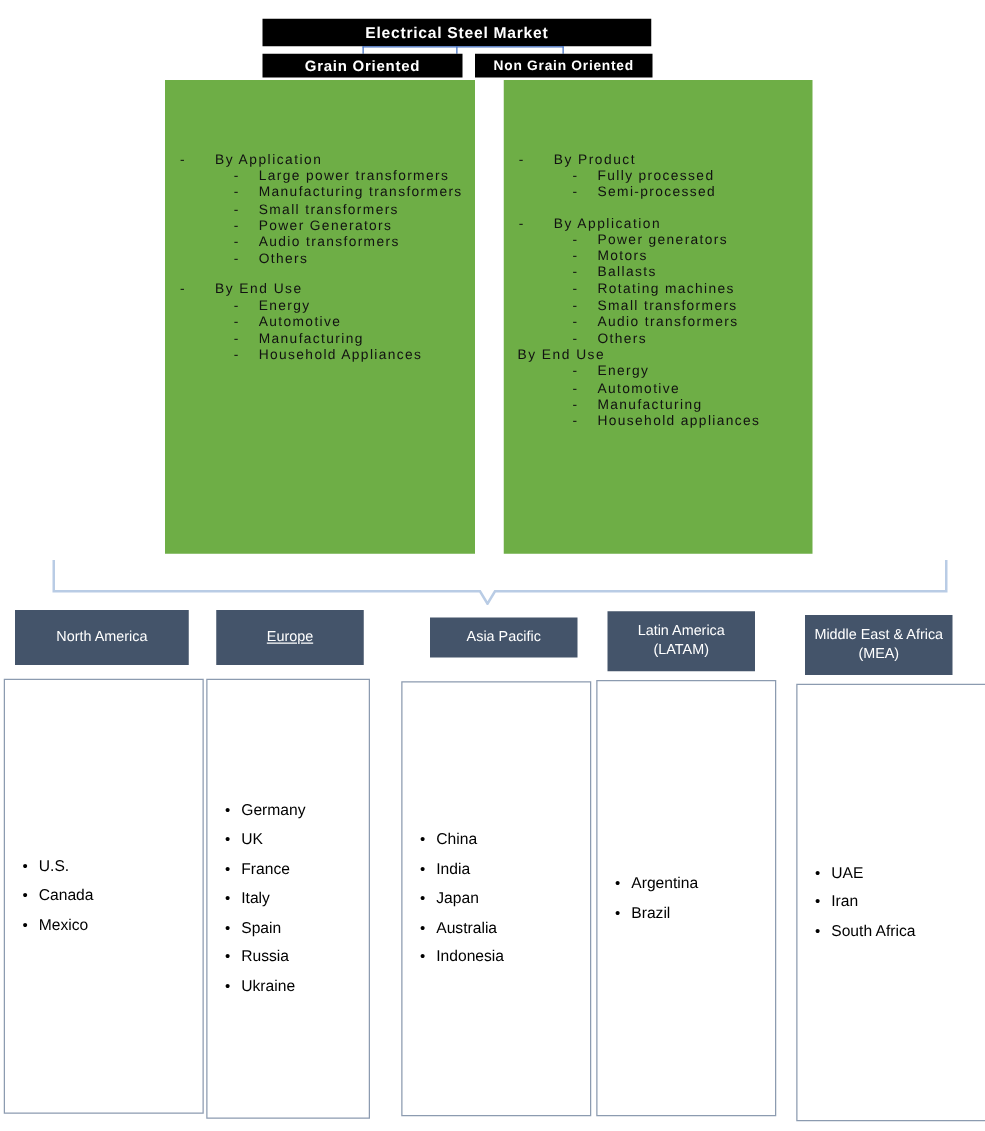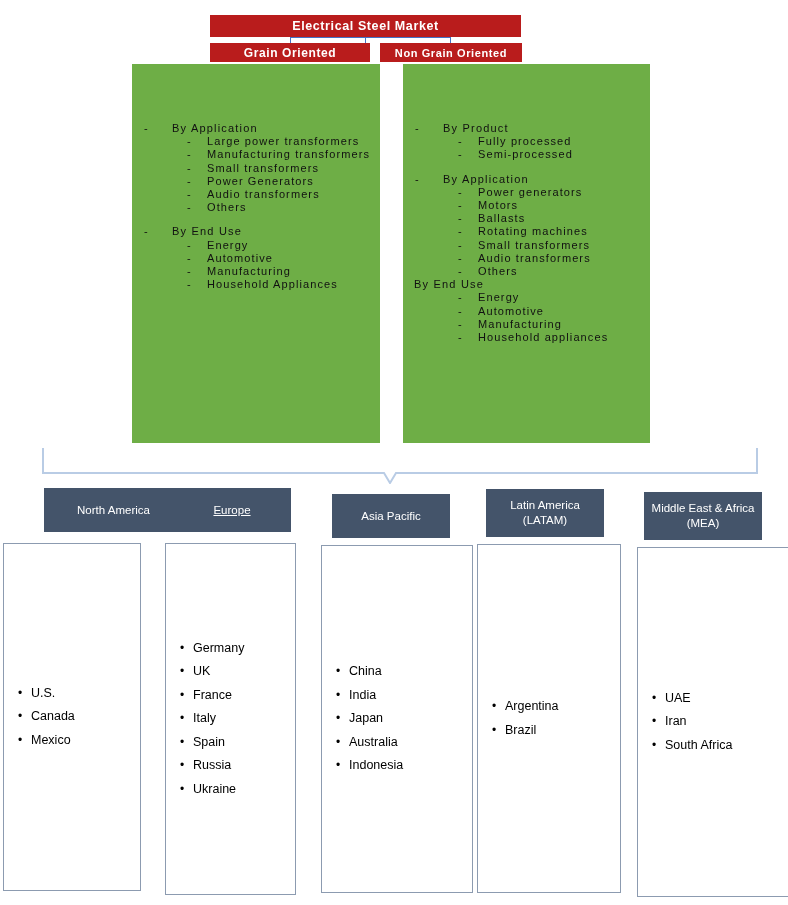--- a/index.html
+++ b/index.html
@@ -19,21 +19,21 @@
   #canvas {
     position: absolute;
     left: 0; top: 0;
     width: 788px;
     height: 905px;
   }
 
   
   .blue-box {
     position: absolute;
-    background: #b91c1c;
+    background: #000000;
     color: #ffffff;
     font-weight: bold;
     letter-spacing: 0.6px;
     display: flex;
     align-items: center;
     justify-content: center;
     text-align: center;
     box-sizing: border-box;
   }
   #root-box {
@@ -294,43 +294,43 @@
         <span class="dash">-</span>
         <span>Household appliances</span>
       </li>
     </ul>
   </div>
 
   <svg id="bracket" width="788" height="60" viewBox="0 0 788 60">
     <path d="M43 24 L43 49 L384 49 L390 59 L396 49 L757 49 L757 24" fill="none" stroke="#B9CCE5" stroke-width="2"></path>
   </svg>
 
-  <div class="region-head" style="left:12px; top:488px; width:139px; height:44px;margin-left:32px;">North America</div>
-  <div class="region-body" style="left:3px; top:543px; width:138px; height:348px;">
+  <div class="region-head" style="left:12px; top:488px; width:139px; height:44px;">North America</div>
+  <div class="region-body" style="left:3px; top:543px; width:160px; height:348px;">
     <ul class="country-list">
       <li class="country-item">U.S.</li>
       <li class="country-item">Canada</li>
       <li class="country-item">Mexico</li>
     </ul>
   </div>
 
   <div class="region-head" style="left:173px; top:488px; width:118px; height:44px;text-decoration:underline;">Europe</div>
   <div class="region-body" style="left:165px; top:543px; width:131px; height:352px;">
     <ul class="country-list">
       <li class="country-item">Germany</li>
       <li class="country-item">UK</li>
       <li class="country-item">France</li>
       <li class="country-item">Italy</li>
       <li class="country-item">Spain</li>
       <li class="country-item">Russia</li>
       <li class="country-item">Ukraine</li>
     </ul>
   </div>
 
-  <div class="region-head" style="left:332px; top:494px; width:118px; height:44px;">Asia Pacific</div>
+  <div class="region-head" style="left:344px; top:494px; width:118px; height:32px;">Asia Pacific</div>
   <div class="region-body" style="left:321px; top:545px; width:152px; height:348px;">
     <ul class="country-list">
       <li class="country-item">China</li>
       <li class="country-item">India</li>
       <li class="country-item">Japan</li>
       <li class="country-item">Australia</li>
       <li class="country-item">Indonesia</li>
     </ul>
   </div>
 

